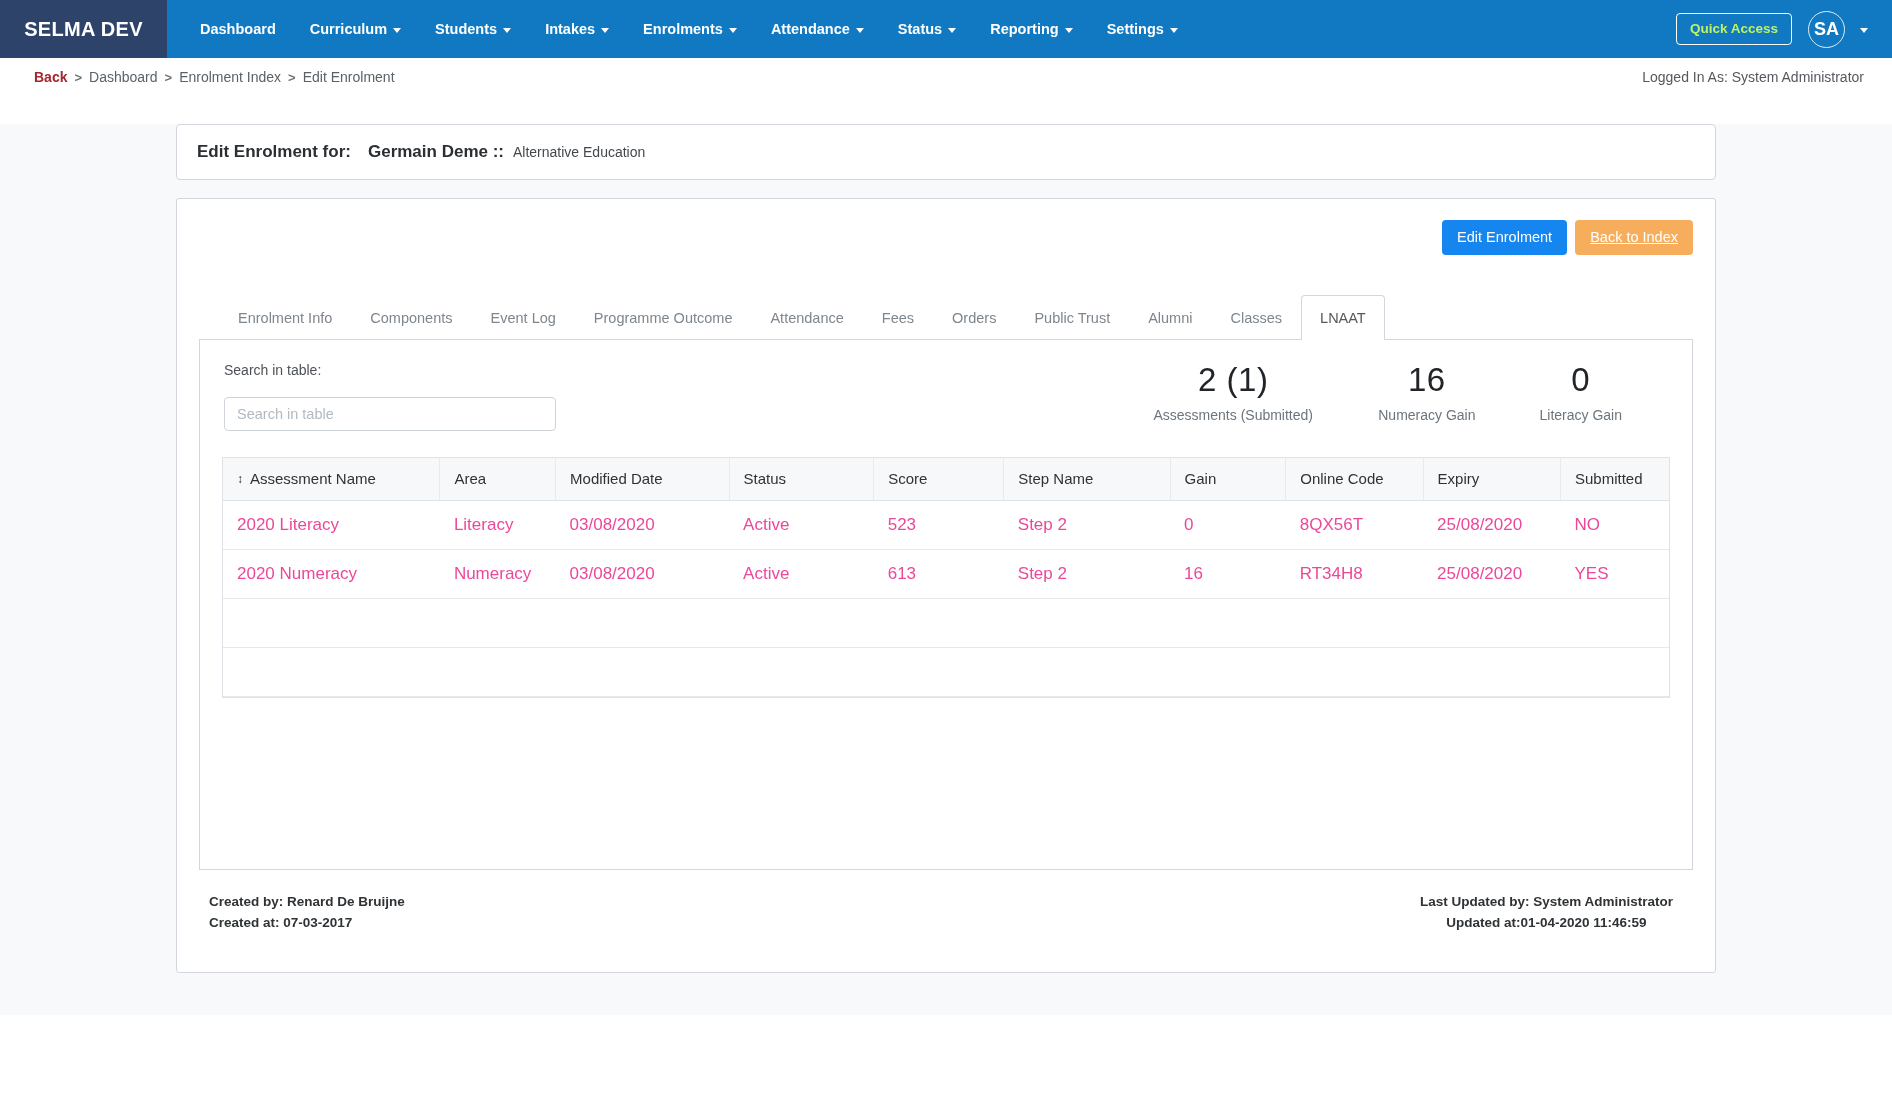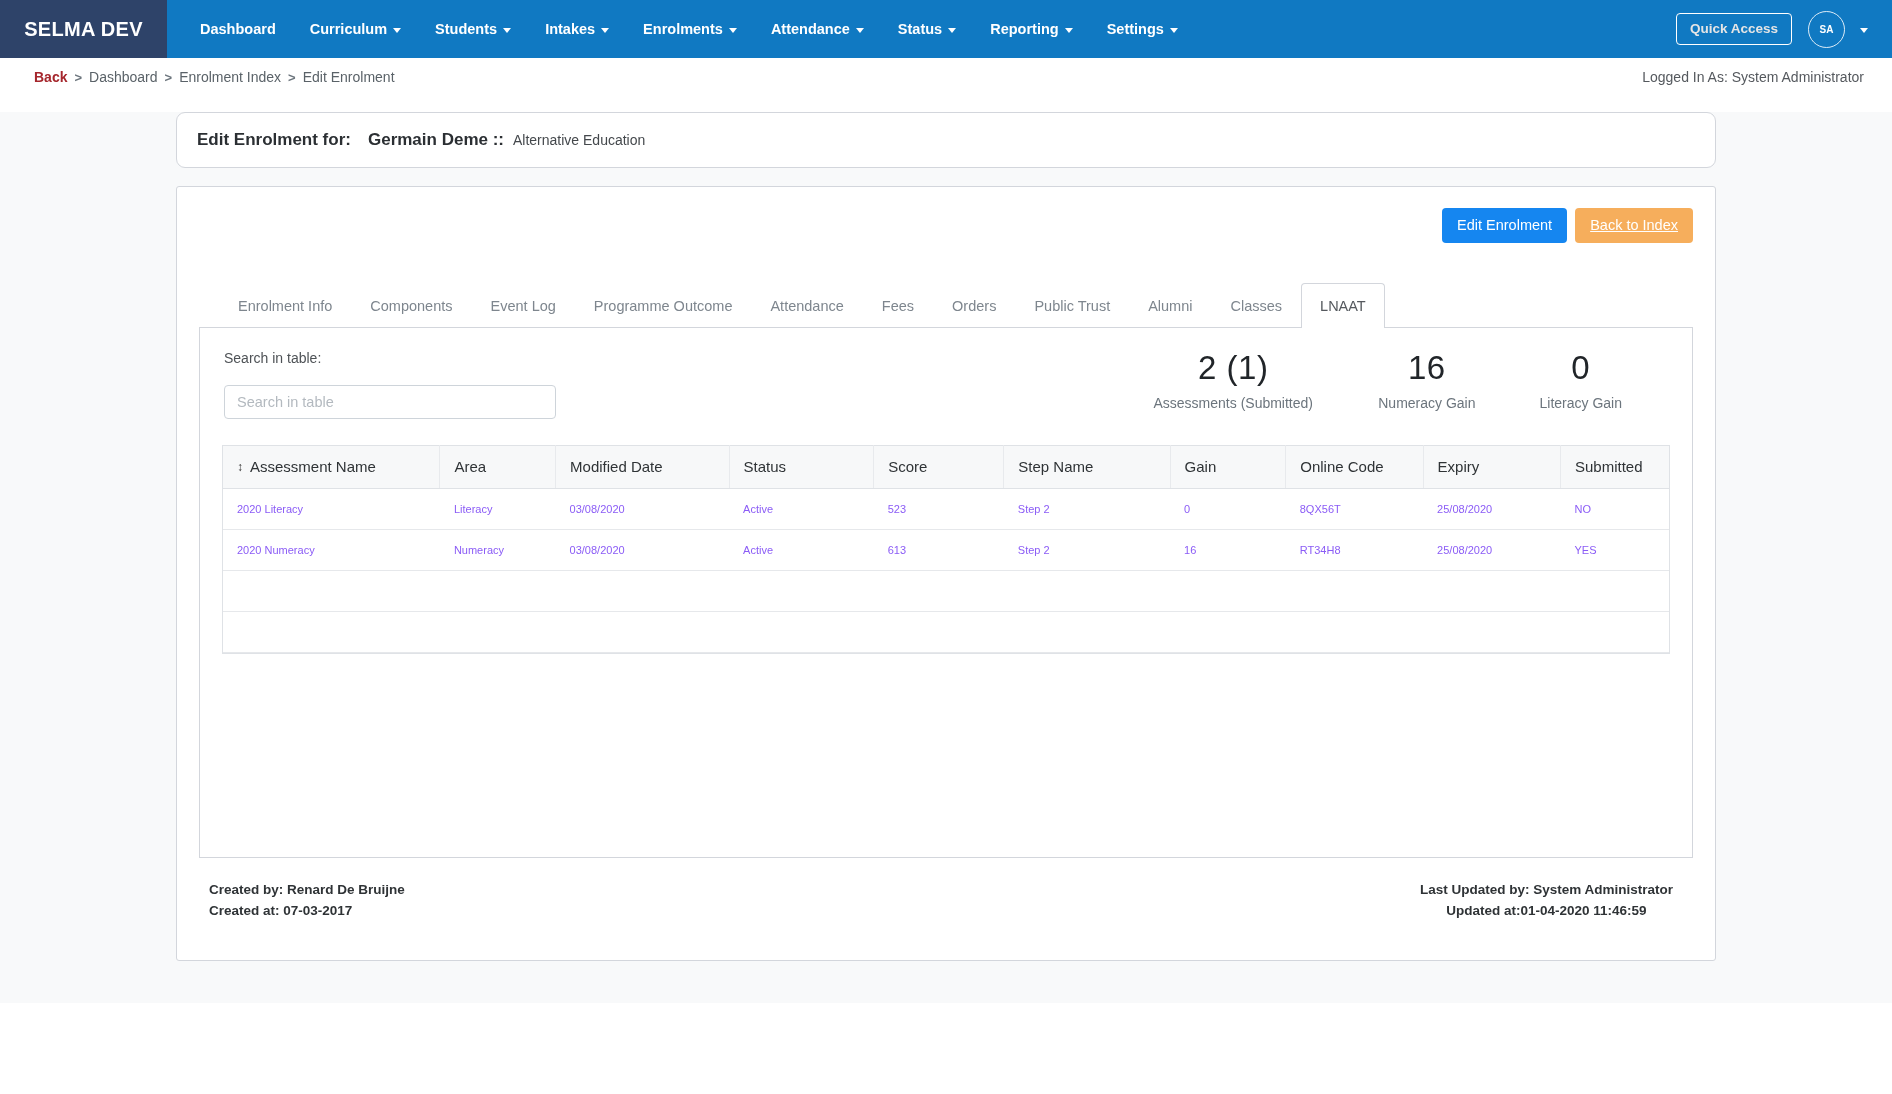--- a/index.html
+++ b/index.html
@@ -72,36 +72,36 @@
   .nav-right {
     margin-left: auto;
     display: flex;
     align-items: center;
     padding-right: 24px;
     gap: 16px;
   }
   .quick-access {
     border: 1px solid #ffffff;
     border-radius: 4px;
-    color: #e5e5e5;
+    color: #bef264;
     background: transparent;
     font-size: 13.5px;
     font-weight: 700;
     padding: 8px 13px;
     cursor: pointer;
     font-family: inherit;
     line-height: 1;
   }
   .avatar-wrap { display: flex; align-items: center; gap: 9px; }
   .avatar {
     width: 37px; height: 37px;
     border-radius: 50%;
     border: 1.5px solid rgba(255,255,255,.85);
     display: flex; align-items: center; justify-content: center;
-    font-size: 10px; font-weight: 700; color: #ffffff;
+    font-size: 18px; font-weight: 700; color: #ffffff;
     cursor: pointer;
   }
 
   
   .crumb-bar {
     height: 38px;
     background: #ffffff;
     display: flex;
     align-items: center;
     padding: 0 28px 0 34px;
@@ -116,23 +116,23 @@
     margin-left: auto;
     font-size: 14px;
     color: #55595e;
   }
 
   
   .wrap { padding: 0 176px; }
   .title-panel {
     background: #ffffff;
     border: 1px solid #d3d6dc;
-    border-radius: 9px;
+    border-radius: 4px;
     padding: 17px 20px;
-    margin-top: 16px;
+    margin-top: 28px;
     display: flex;
     align-items: baseline;
     gap: 9px;
   }
   .title-lead { font-size: 17px; font-weight: 700; color: #2b2f33; }
   .title-name { font-size: 17px; font-weight: 700; color: #2b2f33; margin-left: 8px; }
   .title-prog { font-size: 14px; color: #44484c; font-weight: 400; }
 
   
   .main-card {
@@ -274,22 +274,22 @@
   table.lnaat thead th:last-child { border-right: none; }
   .sort-ico {
     display: inline-block;
     margin-right: 7px;
     font-size: 12px;
     color: #333;
     position: relative;
     top: -1px;
   }
   table.lnaat tbody td {
-    font-size: 11px;
-    color: #8b5cf6;
+    font-size: 17px;
+    color: #ec4899;
     padding: 14px 14px;
     border-bottom: 1px solid #e6e8eb;
     white-space: nowrap;
     overflow: hidden;
     text-overflow: ellipsis;
   }
   table.lnaat tbody tr:first-child td { border-top: none; }
   table.lnaat tbody tr.empty td { height: 40px; }
   .tbl-outer {
     border-left: 1px solid #dfe2e6;

